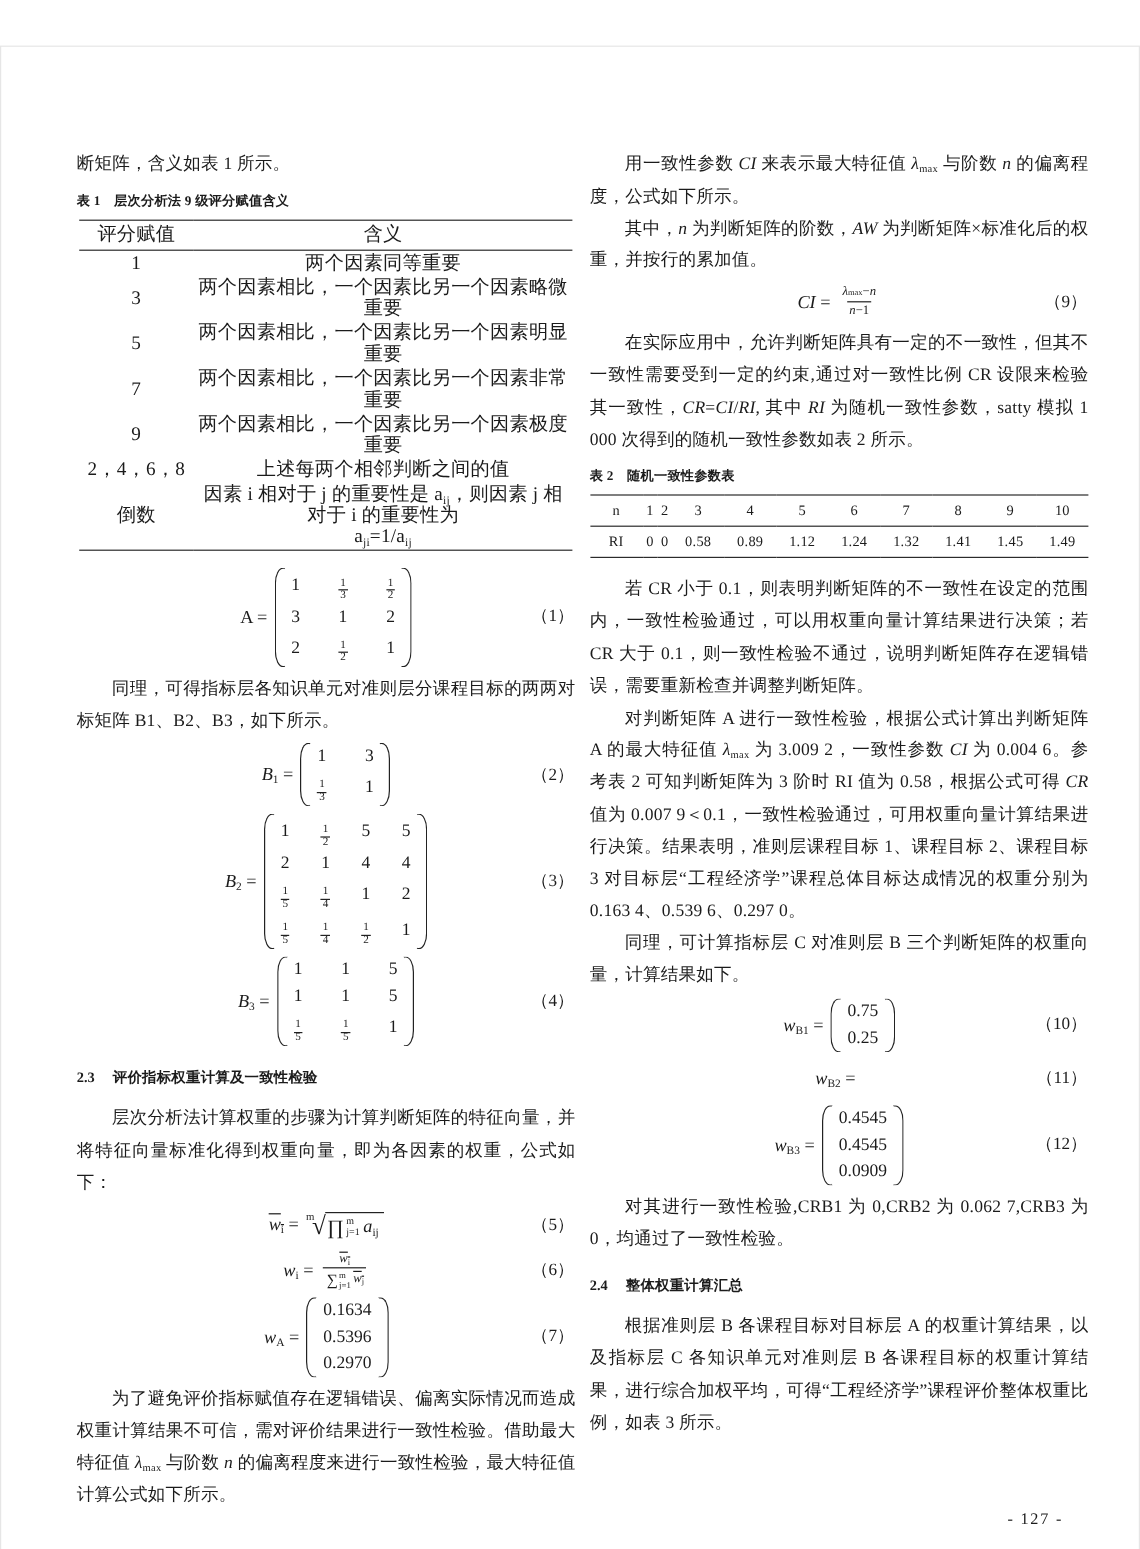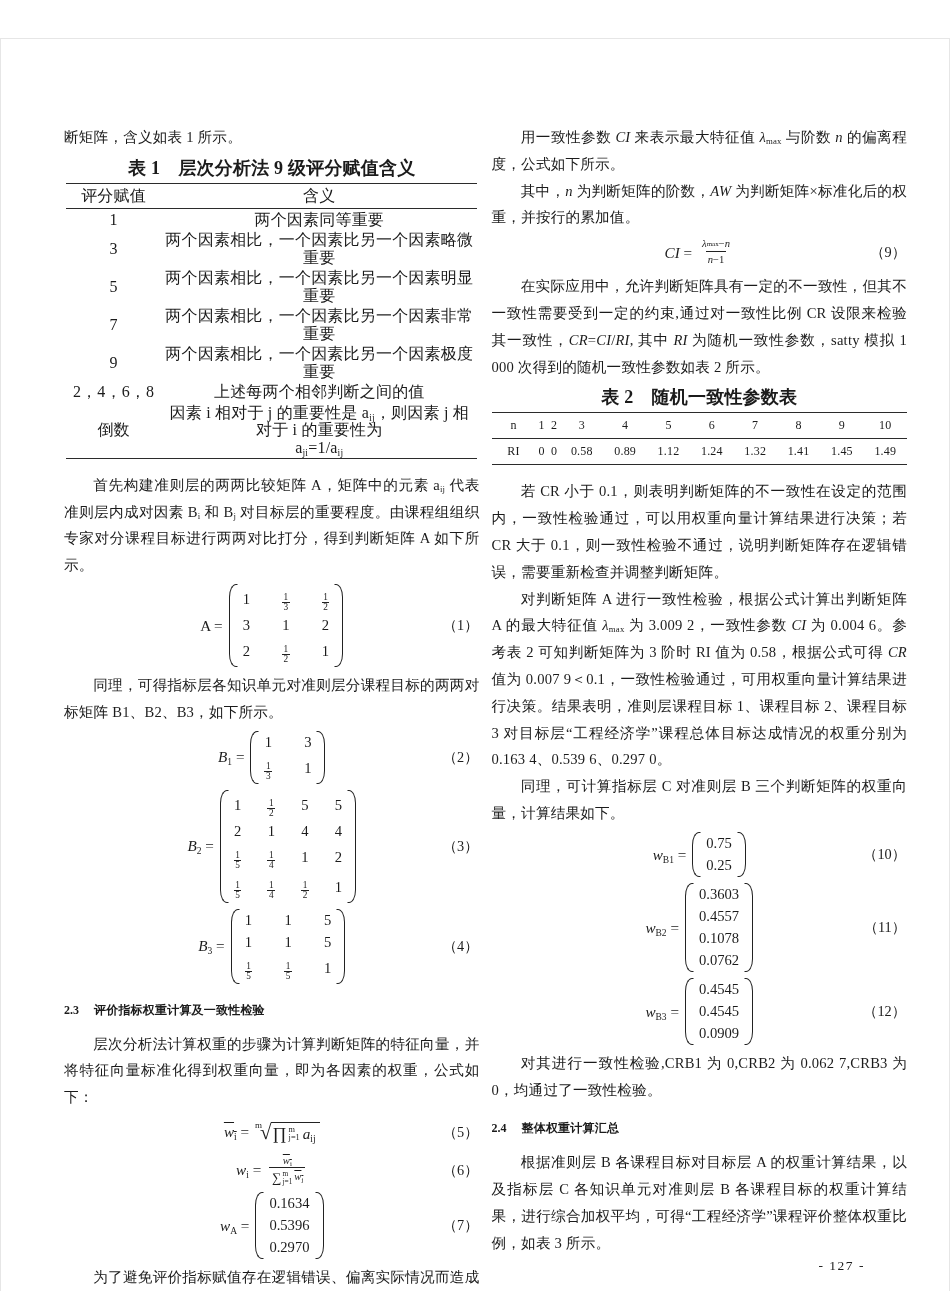--- a/index.html
+++ b/index.html
@@ -20,21 +20,21 @@
   i{font-style:italic;}
   .ov{text-decoration:overline;}
 
   
   .sec{display:flex;gap:15px;align-items:baseline;font-weight:bold;font-size:12px;
        margin:13px 0 9px;line-height:24px;}
   .sec .num{letter-spacing:0;}
 
   
   .tblock{margin:9px 0 13px;}
-  .tbl-title{text-align:center;font-weight:bold;font-size:18px;margin:6px 0 7px;line-height:16px;}
+  .tbl-title{font-weight:bold;font-size:11px;margin:6px 0 7px;line-height:16px;}
   table.t1{width:99%;margin:0 auto;border-collapse:collapse;font-size:16px;
            border-top:1.6px solid #2b2b2b;border-bottom:1.6px solid #2b2b2b;}
   table.t1 td{text-align:center;padding:1.5px 3px;line-height:17.5px;}
   table.t1 tr.hd td{border-bottom:1px solid #2b2b2b;padding:3.5px 3px;}
   table.t1 .line2{display:block;text-align:center;}
   table.t2{width:100%;border-collapse:collapse;font-size:12px;margin:0 auto;
            border-top:1.4px solid #2b2b2b;border-bottom:1.4px solid #2b2b2b;}
   table.t2 td{text-align:center;padding:5px 0;line-height:15px;}
   table.t2 tr.hd td{border-bottom:1px solid #2b2b2b;}
 
@@ -65,21 +65,21 @@
   .bigop{font-size:17px;line-height:1;margin:0 1px;font-style:normal;}
   .bfrac .bigop{font-size:13px;}
   .ops{display:inline-flex;flex-direction:column;font-size:8.3px;line-height:8.8px;
        text-align:left;margin:0 2px 0 0;transform:translateY(1px);}
   .bfrac .ops{font-size:7.3px;line-height:7.8px;}
   .ridx{font-size:9px;position:relative;top:-7px;margin-right:-2px;}
   .rad{font-size:21px;line-height:1;transform:translateY(1px);}
   .vin{border-top:1.3px solid #222;display:inline-flex;align-items:center;gap:1px;
        padding:2px 4px 0 1px;margin-left:-1px;}
 
-  .pageno{position:absolute;right:84px;bottom:54px;font-size:13.5px;letter-spacing:1.5px;}
+  .pageno{position:absolute;right:63px;bottom:54px;font-size:13.5px;letter-spacing:1.5px;}
 </style>
 </head>
 <body>
 
 <div class="page">
   <div class="columns">
 
     <div class="col">
       <p class="noindent">断矩阵，含义如表 1 所示。</p>
 
@@ -120,21 +120,20 @@
                 <td>上述每两个相邻判断之间的值</td>
               </tr>
               <tr>
                 <td>倒数</td>
                 <td>因素 i 相对于 j 的重要性是 a<sub>ij</sub>，则因素 j 相对于 i 的重要性为<span class="line2">a<sub>ji</sub>=1/a<sub>ij</sub></span></td>
               </tr>
             </tbody>
         </table>
       </div>
 
-      <p>首先构建准则层的两两比较矩阵 A，矩阵中的元素 a<sub>ij</sub> 代表准则层内成对因素 B<sub>i</sub> 和 B<sub>j</sub> 对目标层的重要程度。由课程组组织专家对分课程目标进行两两对比打分，得到判断矩阵 A 如下所示。</p>
       <div class="equation">
           <span class="eq-body">
             <span class="lhs">A =</span>
             <span class="matrix">
               <span class="paren l"></span>
               <span class="mgrid" style="grid-template-columns: repeat(3, auto); column-gap: 32px;">
                 <span class="mcell">1</span>
                 <span class="mcell"><span class="fr">
                     <span class="fn">1</span>
                     <span class="fd">3</span>
@@ -377,30 +376,20 @@
                 <span class="mcell">0.25</span>
               </span>
               <span class="paren r"></span>
             </span>
           </span>
           <span class="eq-no">（10）</span>
         </div>
       <div class="equation">
           <span class="eq-body">
             <span class="lhs"><i>w</i><sub>B2</sub> =</span>
-            <span class="matrix">
-              <span class="paren l"></span>
-              <span class="mgrid" style="grid-template-columns: repeat(1, auto); column-gap: 0px;">
-                <span class="mcell">0.3603</span>
-                <span class="mcell">0.4557</span>
-                <span class="mcell">0.1078</span>
-                <span class="mcell">0.0762</span>
-              </span>
-              <span class="paren r"></span>
-            </span>
           </span>
           <span class="eq-no">（11）</span>
         </div>
       <div class="equation">
           <span class="eq-body">
             <span class="lhs"><i>w</i><sub>B3</sub> =</span>
             <span class="matrix">
               <span class="paren l"></span>
               <span class="mgrid" style="grid-template-columns: repeat(1, auto); column-gap: 16px;">
                 <span class="mcell">0.4545</span>

